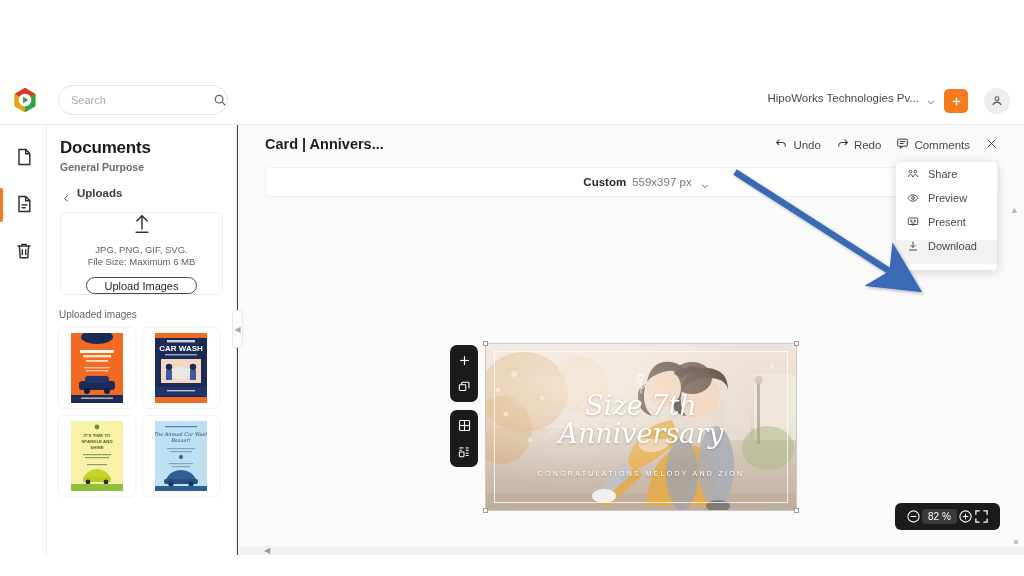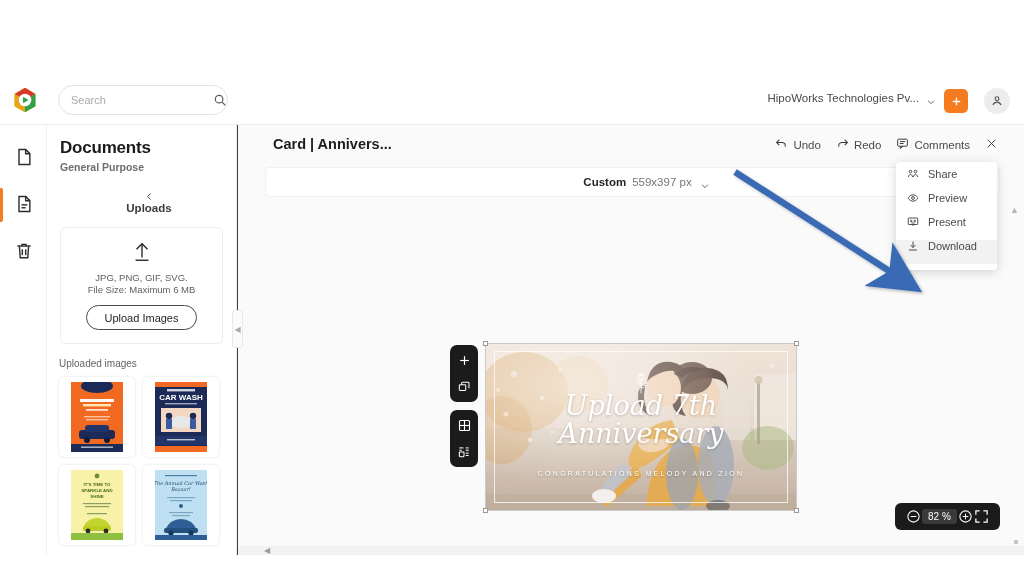--- a/index.html
+++ b/index.html
@@ -64,27 +64,27 @@
   .rail-item:nth-child(1){ margin-top:10px; }
 
   
   .panel {
     position:absolute; left:47px; top:125px; width:190px; height:451px;
     background:#fff; border-right:1px solid #ececec; overflow:hidden;
   }
   .panel-title { font-size:17px; font-weight:bold; color:#1b1b1b; margin:13px 0 0 13px; letter-spacing:-0.2px;}
   .panel-sub { font-size:10.5px; color:#6d6d6d; margin:3px 0 0 13px; font-weight:600;}
   .uploads-row {
-    display:flex; align-items:center; gap:6px; margin:14px 0 0 15px; color:#3b3b3b;flex-direction:column;
+    display:flex; align-items:center; gap:6px; margin:14px 0 0 15px; color:#3b3b3b;
   }
   .uploads-row .lbl { font-size:11.5px; font-weight:600; }
   .back-chev { width:9px; height:9px; color:#3b3b3b; }
 
   .drop-zone {
-    margin:13px auto 12px auto; width:163px; height:117px;
+    margin:13px auto 12px auto; width:163px; height:83px;
     border:1px solid #ededed; border-radius:6px; background:#fff;
     display:flex; flex-direction:column; align-items:center; justify-content:center;
   }
   .up-arrow { width:22px; height:24px; color:#262626; margin-bottom:7px; }
   .dz-line { font-size:9.5px; color:#5d5d5d; line-height:12px; text-align:center;}
   .dz-btn {
     margin-top:9px; width:111px; height:25px; border:1px solid #4a4a4a;
     border-radius:13px; background:#fff; font-size:11px; color:#262626;
     display:flex; align-items:center; justify-content:center;
     font-family:"Liberation Sans", sans-serif;
@@ -102,21 +102,20 @@
     position:absolute; left:232px; top:310px; width:11px; height:38px;
     background:#fbfbfb; border:1px solid #e9e9e9; border-radius:3px;
     display:flex; align-items:center; justify-content:center;
     color:#aaa; font-size:8px; z-index:6;
   }
 
   
   .editor {
     position:absolute; left:238px; top:125px; width:786px; height:451px;
     background:#fafafa;
-    padding-left:8px;
   }
   .editor-head {
     position:relative; height:42px; background:#fafafa;
   }
   .doc-title {
     position:absolute; left:27px; top:11px; font-size:14.5px; font-weight:bold; color:#1d1d1d;
   }
   .head-actions {
     position:absolute; right:26px; top:12px; display:flex; align-items:center; gap:15px;
   }
@@ -581,21 +580,21 @@
               <circle cx="12" cy="6" r="4.2"></circle>
               <path d="M9.6 6a2.4 2.4 0 0 1 4.8 0"></path>
               <path d="M12 10v18"></path>
               <path d="M12 16c-4 0-6-2-6-4 3 0 6 1 6 4z"></path>
               <path d="M12 21c4 0 6-2 6-4-3 0-6 1-6 4z"></path>
             </svg>
           </span>
 
           <div class="card-text">
             <div class="card-h1">
-              <div>Upload 7th</div>
+              <div>Size 7th</div>
               <div>Anniversary</div>
             </div>
             <div class="card-sub">CONGRATULATIONS MELODY AND ZION</div>
           </div>
         </div>
 
         <div class="handle" style="left:-3px;top:-3px;"></div>
         <div class="handle" style="right:-3px;top:-3px;"></div>
         <div class="handle" style="left:-3px;bottom:-3px;"></div>
         <div class="handle" style="right:-3px;bottom:-3px;"></div>

